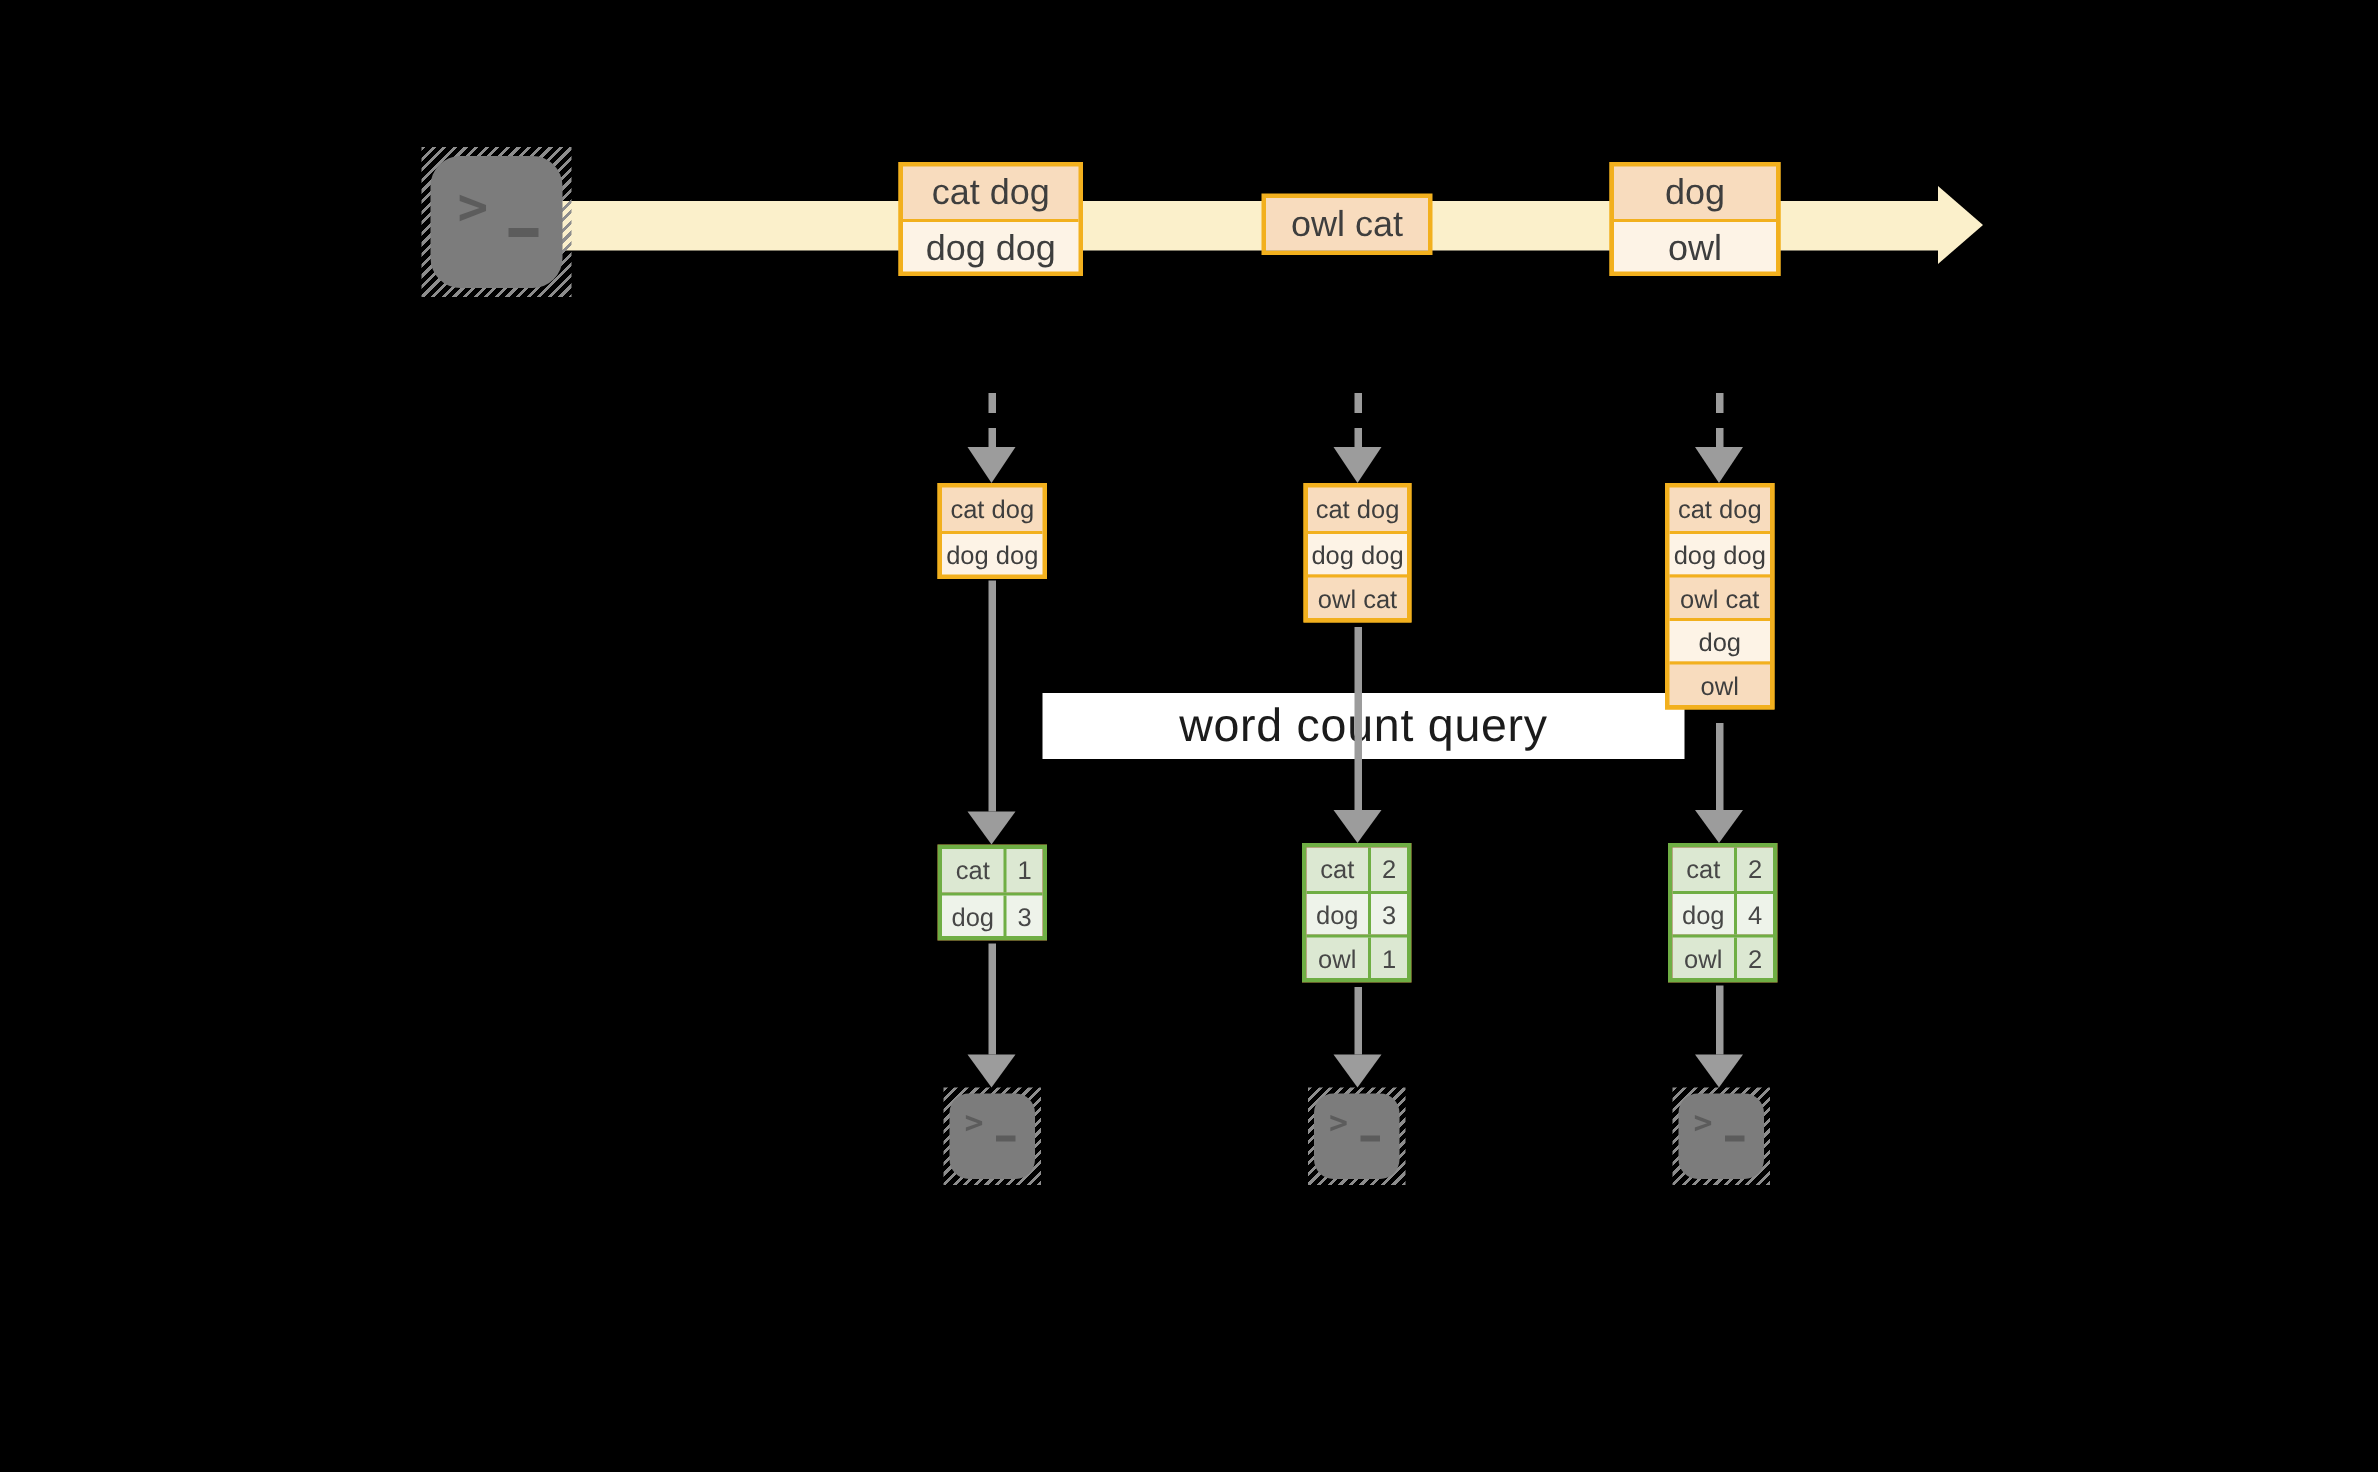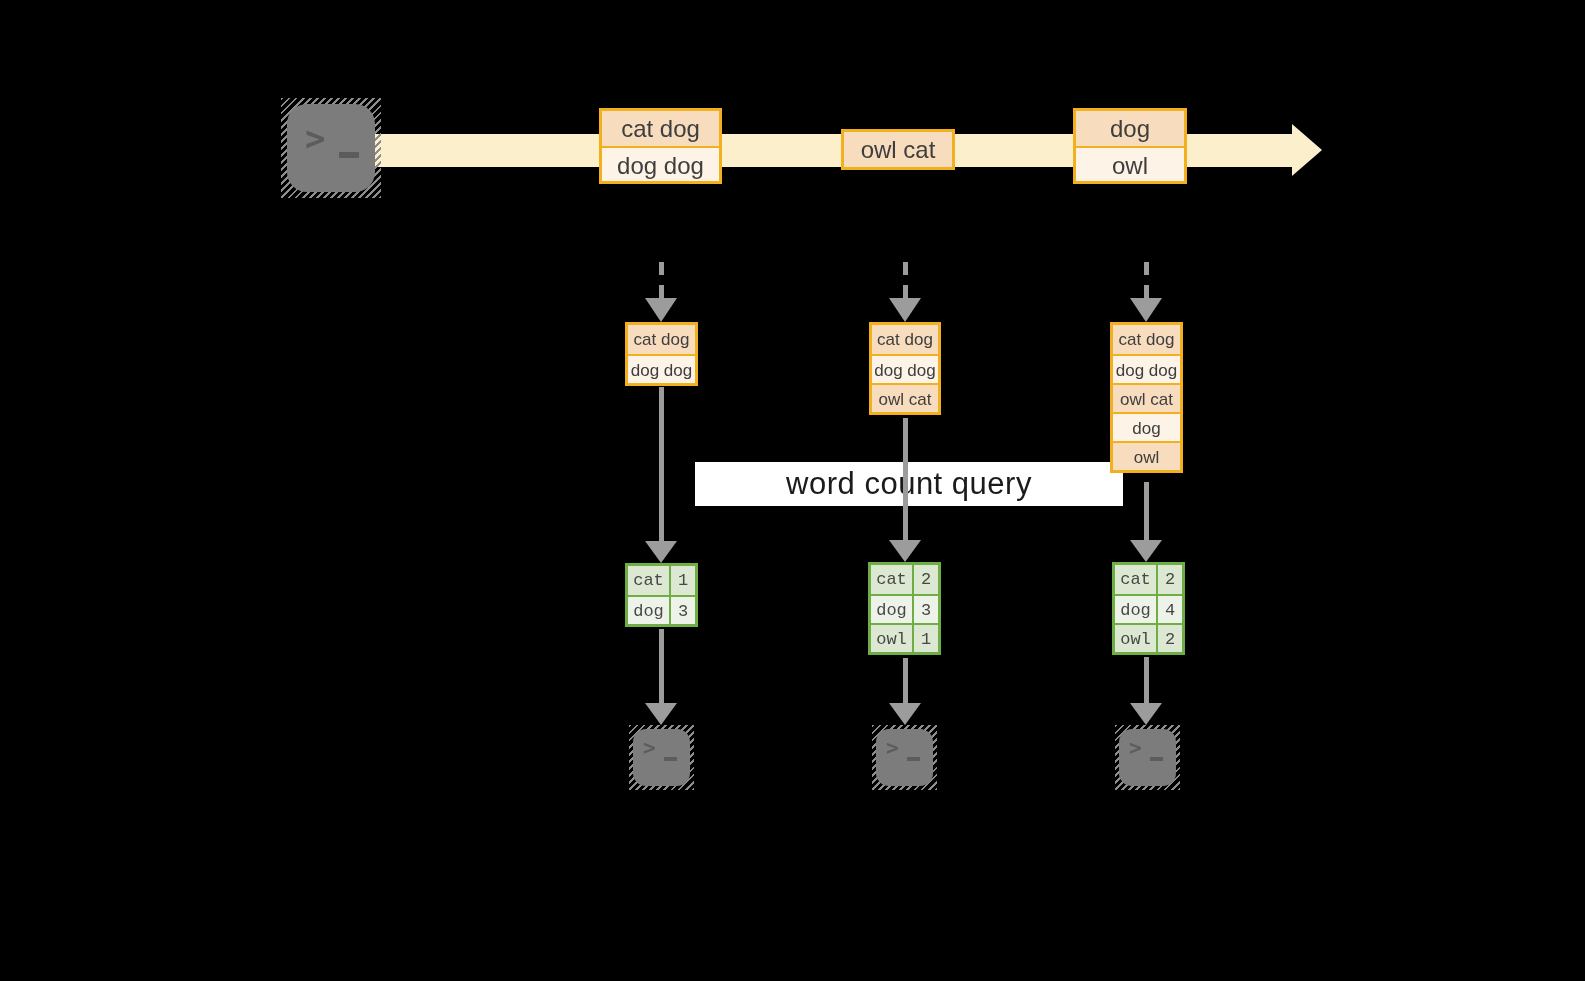--- a/index.html
+++ b/index.html
@@ -70,21 +70,21 @@
   #buffer-0 { left:625px;  top:322px; width:73px; }
   #buffer-1 { left:869px;  top:322px; width:72px; }
   #buffer-2 { left:1110px; top:322px; width:73px; }
 
   
   #query-band { position:absolute; left:695px; top:462px; width:428px; height:44px; background:#ffffff; z-index:1;
     display:flex; align-items:center; justify-content:center; }
   #query-band span { font-size:31px; color:#1b1b1b; letter-spacing:0.5px; }
 
   
-  .cnt { position:absolute; border:3px solid #6fae44; background:#b91c1c; z-index:2;font-family:Liberation Mono, monospace; }
+  .cnt { position:absolute; border:3px solid #6fae44; background:#b91c1c; z-index:2; }
   .cnt-row { display:flex; height:29px; line-height:29px; font-size:17px; color:#474747; background:#eef3ea; }
   .cnt-row + .cnt-row { border-top:2px solid #6fae44; }
   .cnt .cnt-row:nth-of-type(odd) { background:#dce8d2; }
   .cnt-word { flex:1; text-align:center; border-right:2px solid #6fae44; }
   .cnt-val { width:24px; text-align:center; }
   #counts-0 { left:625px;  top:563px; width:73px; }
   #counts-1 { left:868px;  top:562px; width:73px; }
   #counts-2 { left:1112px; top:562px; width:73px; }
 
   

